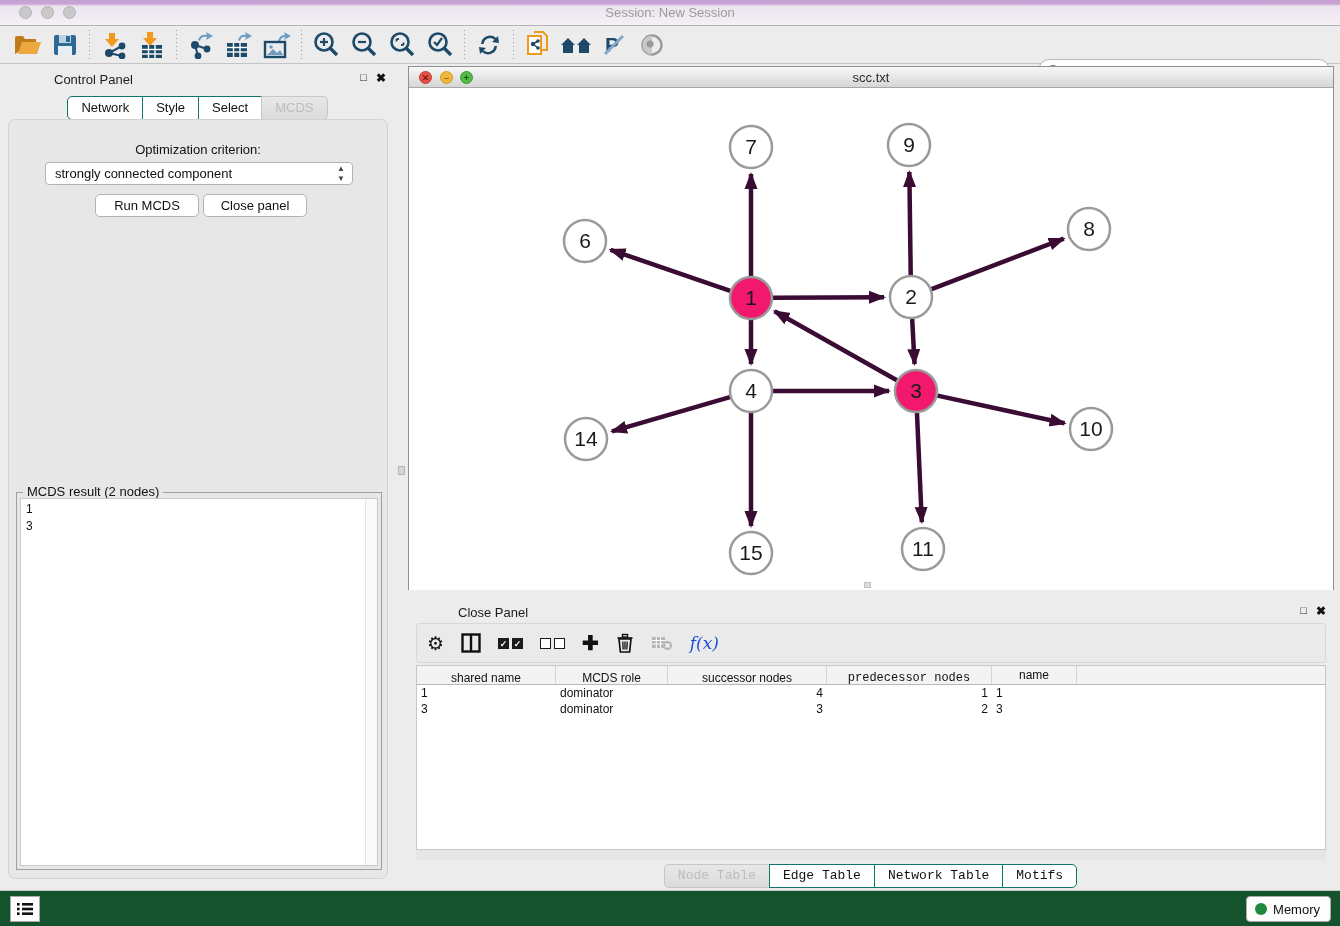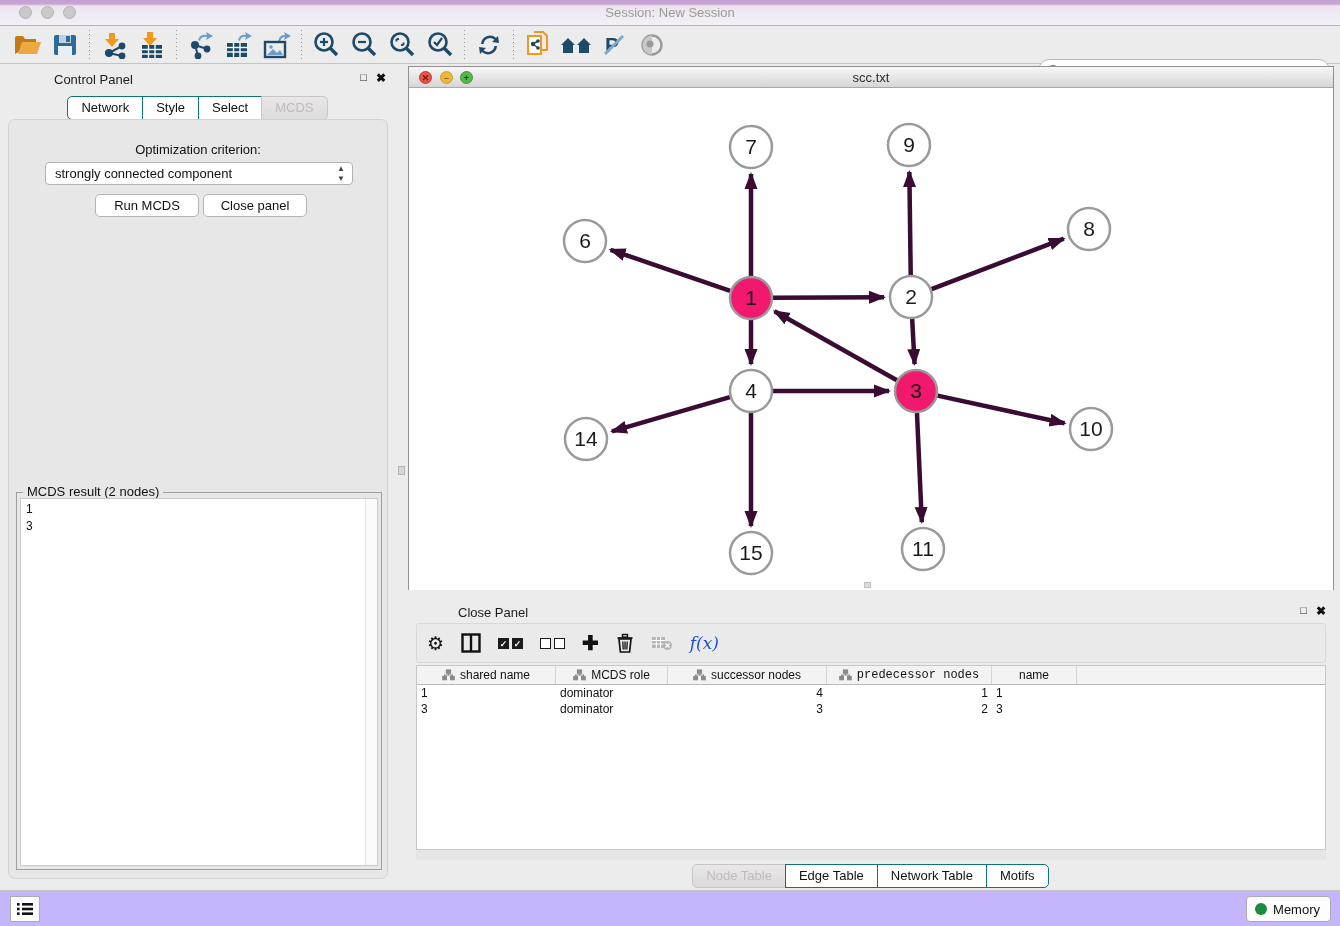--- a/index.html
+++ b/index.html
@@ -100,30 +100,30 @@
   .chk { width:11px; height:11px; border:1.5px solid #1b1b1b; background:#1b1b1b; color:#fff;
     font-size:9px; line-height:10px; text-align:center; font-weight:bold; }
   .chk.empty { background:#fff; color:transparent; }
   .plus { font-size:20px; color:#111; font-weight:bold; }
   .fx { font-family:"DejaVu Serif", serif; font-style:italic; font-size:17px; color:#1d4ed8; }
 
   .grid-wrap { position:absolute; left:8px; top:68px; width:910px; height:185px;
     background:#fff; border:1px solid #c7c7c7; }
   .grid-header { display:flex; height:19px; background:#f3f3f3; border-bottom:1px solid #b9b9b9; }
   .grid-hcell { display:flex; align-items:center; justify-content:center; gap:5px;
-    font-size:12px; color:#111; border-right:1px solid #d4d4d4; height:100%; }
+    font-size:12px; color:#111; border-right:1px solid #d4d4d4; height:100%;flex-direction:column; }
   .grid-row { display:flex; height:16px; }
   .grid-cell { font-size:12px; color:#111; padding:0 4px; height:100%; display:flex; align-items:center; }
   .grid-cell.right { justify-content:flex-end; }
   .tp-strip { position:absolute; left:8px; top:253px; width:910px; height:10px; background:#e6e6e6; }
-  .tp-tabs { position:absolute; left:0; top:263px; width:926px; display:flex; justify-content:center; }
+  .tp-tabs { position:absolute; left:0; top:263px; width:926px; display:flex; justify-content:center;font-family:Liberation Mono, monospace; }
 
   
   .statusbar { position:absolute; left:0; top:890px; width:1340px; height:36px;
-    background:#c4b5fd; border-top:1px solid #c6c6c6; }
+    background:#14532d; border-top:1px solid #c6c6c6; }
   .list-btn { position:absolute; left:10px; top:5px; width:30px; height:26px; background:#fdfdfd;
     border:1px solid #ababab; display:flex; align-items:center; justify-content:center; cursor:default; }
   .memory-btn { position:absolute; right:9px; top:5px; height:26px; padding:0 10px 0 8px;
     background:#fdfdfd; border:1px solid #ababab; border-radius:4px;
     display:flex; align-items:center; gap:6px; font-size:13px; color:#111; cursor:default; }
   .mem-dot { width:12px; height:12px; border-radius:50%; background:#1e8a3c; }
 
   svg text { font-family:"Liberation Sans", sans-serif; }
 </style>
 </head>

